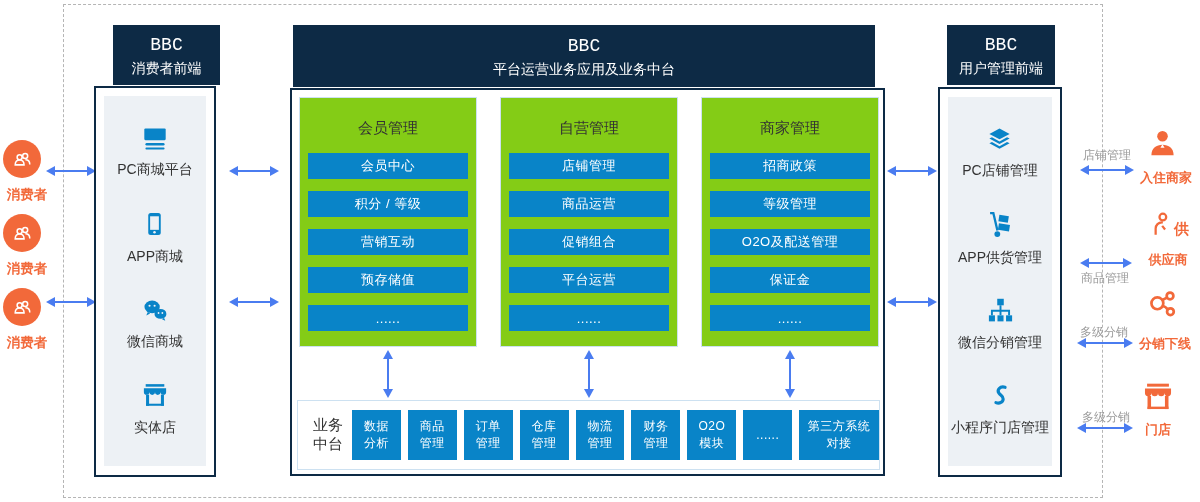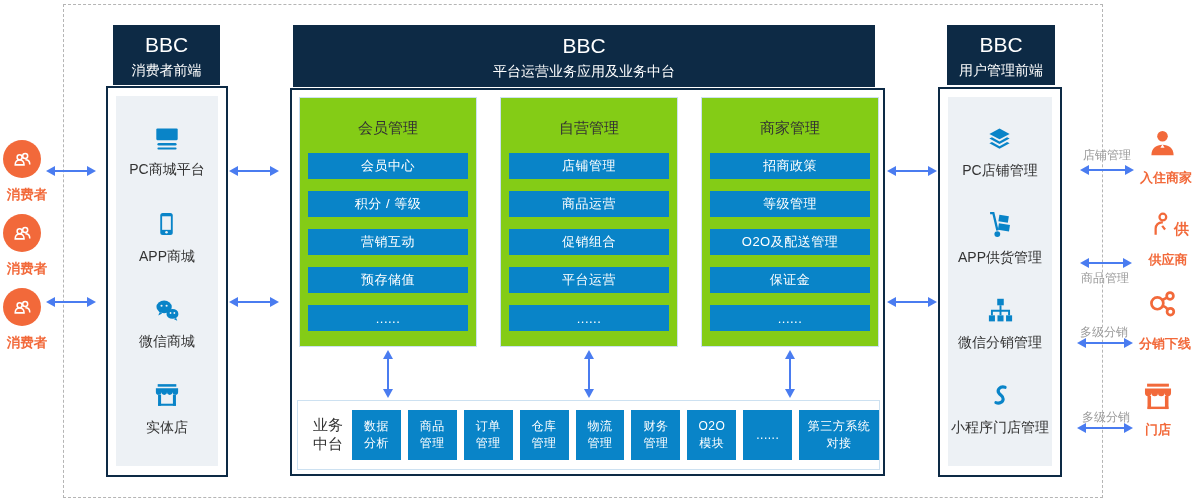--- a/index.html
+++ b/index.html
@@ -12,21 +12,21 @@
   .ha::before,.ha::after{content:"";position:absolute;top:-4px;border-top:5px solid transparent;border-bottom:5px solid transparent;}
   .ha::before{left:-2px;border-right:9px solid #4a7cf0;}
   .ha::after{right:-2px;border-left:9px solid #4a7cf0;}
   .va{position:absolute;width:2px;background:#4a7cf0;}
   .va::before,.va::after{content:"";position:absolute;left:-4px;border-left:5px solid transparent;border-right:5px solid transparent;}
   .va::before{top:-2px;border-bottom:9px solid #4a7cf0;}
   .va::after{bottom:-2px;border-top:9px solid #4a7cf0;}
 
   
   .hd{position:absolute;background:#0d2a45;color:#fff;display:flex;flex-direction:column;align-items:center;justify-content:center;text-align:center;line-height:1.45;}
-  .hd .l1{font-size:21px;}
+  .hd .l1{font-size:18px;font-family:Liberation Mono, monospace;}
   .hd .l2{font-size:14px;}
   .side-box{position:absolute;border:2px solid #0d2a45;background:#fff;}
   .side-inner{position:absolute;left:8px;right:8px;top:8px;bottom:9px;background:#edf1f5;display:flex;flex-direction:column;justify-content:space-around;align-items:center;padding:14px 0;}
   .side-item{display:flex;flex-direction:column;align-items:center;gap:9px;}
   .side-item .lbl{font-size:14px;color:#333;white-space:nowrap;}
 
   
   .center-box{position:absolute;left:290px;top:88px;width:595px;height:388px;border:2px solid #0d2a45;background:#fff;}
   .panel{position:absolute;top:7px;width:178px;height:250px;background:#84cc16;border:1px solid #cde1f1;}
   .panel-title{margin-top:21px;margin-bottom:15px;text-align:center;font-size:15px;color:#333;}
@@ -83,21 +83,21 @@
   </div>
   <div class="consumer-label" style="left:0;top:334px;">消费者</div>
 
   <div class="ha" style="left:48px;top:170px;width:46px;"></div>
   <div class="ha" style="left:48px;top:301px;width:46px;"></div>
 
   <div class="hd" style="left:113px;top:25px;width:107px;height:60px;">
     <div class="l1">BBC</div>
     <div class="l2">消费者前端</div>
   </div>
-  <div class="side-box" style="left:106px;top:86px;width:122px;height:391px;">
+  <div class="side-box" style="left:94px;top:86px;width:122px;height:391px;">
     <div class="side-inner">
       <div class="side-item">
         <svg viewBox="0 0 24 24" width="32" height="27" fill="#0984c8">
           <rect x="2.5" y="3" width="19" height="10.5" rx="1"></rect>
           <rect x="3.5" y="16" width="17" height="2.2" rx="1.1"></rect>
           <rect x="3.5" y="20" width="17" height="1.7" rx="0.8"></rect>
         </svg>
         <div class="lbl">PC商城平台</div>
       </div>
       <div class="side-item">

